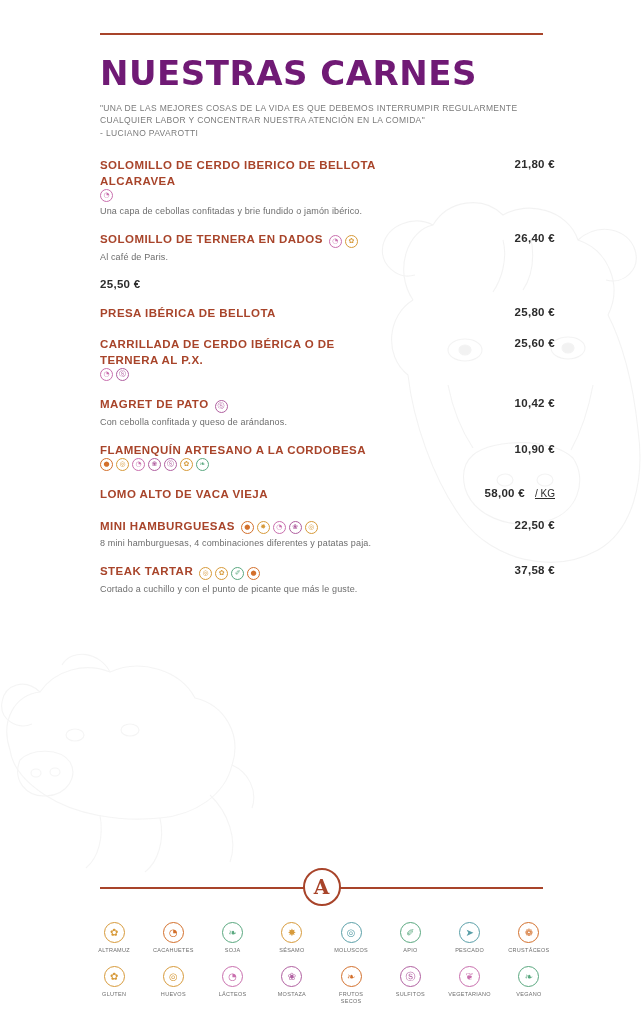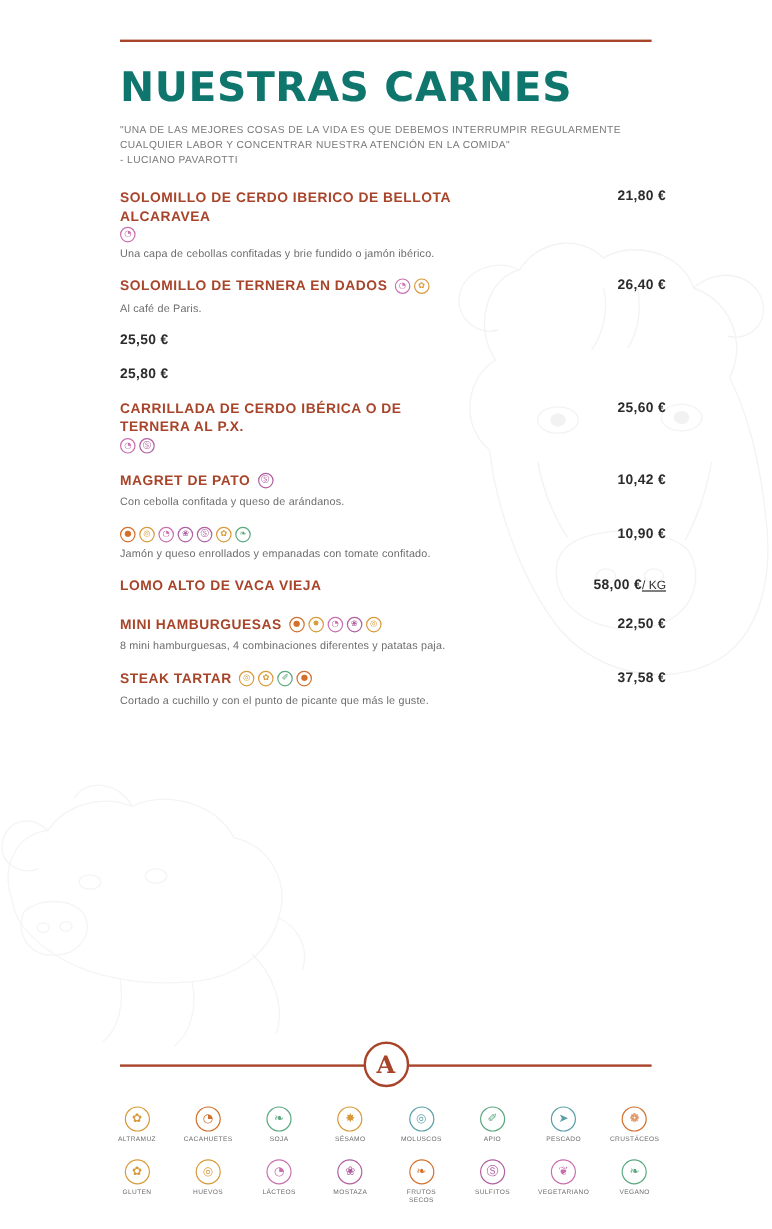--- a/index.html
+++ b/index.html
@@ -24,46 +24,46 @@
   
   .top-rule {
     position: absolute; left: 100px; top: 33px;
     width: 443px; height: 2px; background: #a8442a;
   }
 
   
   .header { position: absolute; left: 100px; top: 56px; width: 450px; }
   .title {
     font-size: 34px; font-weight: bold; letter-spacing: .5px;
-    color: #0f766e; line-height: 1.05; margin: 0 0 10px 0;
+    color: #701a75; line-height: 1.05; margin: 0 0 10px 0;
     font-family: "DejaVu Sans", sans-serif;
   }
   .quote {
     font-size: 8.5px; letter-spacing: .35px; color: #7a7a7a;
     line-height: 1.5; text-transform: uppercase;
   }
   .quote .author { display: block; }
 
   
   .items { position: absolute; left: 100px; top: 158px; width: 455px; }
   .item { position: relative; margin-bottom: 16px; }
   .item-head {
     display: flex; align-items: flex-start; justify-content: space-between;
   }
-  .name-wrap { display: flex; flex-wrap: wrap; align-items: flex-start; max-width: 300px; }
+  .name-wrap { display: flex; flex-wrap: wrap; align-items: flex-end; max-width: 300px; }
   .item-name {
     font-size: 11.5px; font-weight: bold; letter-spacing: .45px;
     color: #a8442a; text-transform: uppercase; line-height: 1.35;
     margin-right: 6px;
   }
   .price-wrap { display: flex; align-items: baseline; white-space: nowrap; }
   .item-price {
     font-size: 11.5px; font-weight: bold; color: #2c2c2c; letter-spacing: .3px;
   }
-  .price-unit { font-size: 10px; color: #2c2c2c; margin-left: 0; text-decoration: underline; }
+  .price-unit { font-size: 10px; color: #2c2c2c; margin-left: 10px; text-decoration: underline; }
   .item-desc {
     font-size: 9px; color: #6d6d6d; margin-top: 4px; letter-spacing: .15px;
   }
 
   
   .chips { display: inline-flex; flex-wrap: wrap; gap: 3px; align-items: center; max-width: 120px; }
   .chip {
     width: 13px; height: 13px; border-radius: 50%;
     border: 1px solid currentColor;
     display: inline-flex; align-items: center; justify-content: center;
@@ -189,20 +189,23 @@
       </div>
       <div class="item">
         <div class="item-head">
           <div class="price-wrap">
             <span class="item-price">25,50 €</span>
           </div>
         </div>
       </div>
       <div class="item">
         <div class="item-head">
+          <div class="name-wrap">
+            <span class="item-name">PRESA IBÉRICA DE BELLOTA</span>
+          </div>
           <div class="price-wrap">
             <span class="item-price">25,80 €</span>
           </div>
         </div>
       </div>
       <div class="item">
         <div class="item-head">
           <div class="name-wrap">
             <span class="item-name">CARRILLADA DE CERDO IBÉRICA O DE TERNERA AL P.X.</span>
             <span class="chips">
@@ -225,35 +228,35 @@
           </div>
           <div class="price-wrap">
             <span class="item-price">10,42 €</span>
           </div>
         </div>
         <div class="item-desc">Con cebolla confitada y queso de arándanos.</div>
       </div>
       <div class="item">
         <div class="item-head">
           <div class="name-wrap">
+            <span class="item-name">FLAMENQUÍN ARTESANO A LA CORDOBESA</span>
             <span class="chips">
               <span class="chip" style="color: rgb(211, 112, 44);">●</span>
               <span class="chip" style="color: rgb(215, 154, 58);">◎</span>
               <span class="chip" style="color: rgb(201, 111, 174);">◔</span>
               <span class="chip" style="color: rgb(176, 95, 160);">❀</span>
               <span class="chip" style="color: rgb(176, 95, 160);">Ⓢ</span>
               <span class="chip" style="color: rgb(215, 154, 58);">✿</span>
               <span class="chip" style="color: rgb(90, 168, 127);">❧</span>
             </span>
           </div>
           <div class="price-wrap">
             <span class="item-price">10,90 €</span>
           </div>
         </div>
-        <div class="item-desc">Jamón y queso enrollados y empanadas con tomate confitado.</div>
       </div>
       <div class="item">
         <div class="item-head">
           <div class="name-wrap">
             <span class="item-name">LOMO ALTO DE VACA VIEJA</span>
           </div>
           <div class="price-wrap">
             <span class="item-price">58,00 €</span>
             <span class="price-unit">/ KG</span>
           </div>

